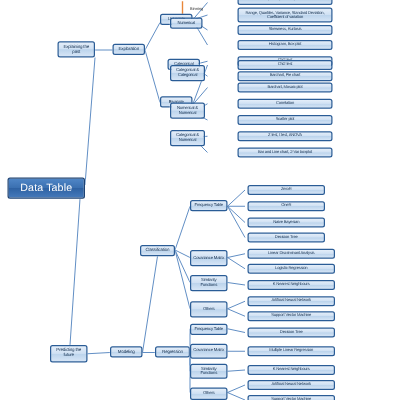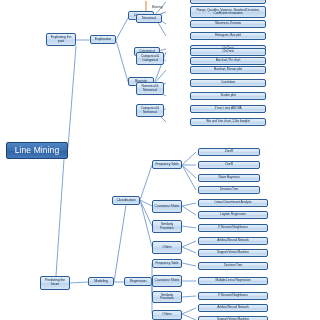--- a/index.html
+++ b/index.html
@@ -93,21 +93,21 @@
       <path d="M182,314 L196,308" stroke="#4a7ebb" stroke-width="0.7" fill="none"></path>
       <path d="M182,314 L196,320" stroke="#4a7ebb" stroke-width="0.7" fill="none"></path>
     </svg>
 
   <svg class="links" viewBox="0 0 278 320">
     <line x1="146" y1="1" x2="146" y2="14" stroke="#e8873a" stroke-width="1.1"></line>
     <polygon points="146,17 143.4,11.8 148.6,11.8" fill="#e8873a"></polygon>
   </svg>
 
   <div id="nodes">
-      <div class="node root" style="left: 6px; top: 142px; width: 62px; height: 17px;">Line Mining</div>
+      <div class="node root" style="left: 6px; top: 142px; width: 62px; height: 17px;">Data Table</div>
       <div class="node l1" style="left: 46px; top: 33px; width: 30px; height: 13px;">Explaining the past</div>
       <div class="node l1" style="left: 40px; top: 276px; width: 30px; height: 14px;">Predicting the future</div>
       <div class="node l1" style="left: 90px; top: 35px; width: 26px; height: 9px;">Exploration</div>
       <div class="node l1" style="left: 88px; top: 277px; width: 26px; height: 9px;">Modeling</div>
       <div class="node l2" style="left: 128px; top: 11px; width: 26px; height: 9px;">Univariate</div>
       <div class="node l2" style="left: 128px; top: 77px; width: 26px; height: 9px;">Bivariate</div>
       <div class="node l2" style="left: 136px; top: 14px; width: 26px; height: 9px;">Numerical</div>
       <div class="node l2" style="left: 134px; top: 47px; width: 26px; height: 9px;">Categorical</div>
       <div class="node l2" style="left: 136px; top: 52px; width: 28px; height: 13px;">Categorical &amp; Categorical</div>
       <div class="node l2" style="left: 136px; top: 82px; width: 28px; height: 13px;">Numerical &amp; Numerical</div>

